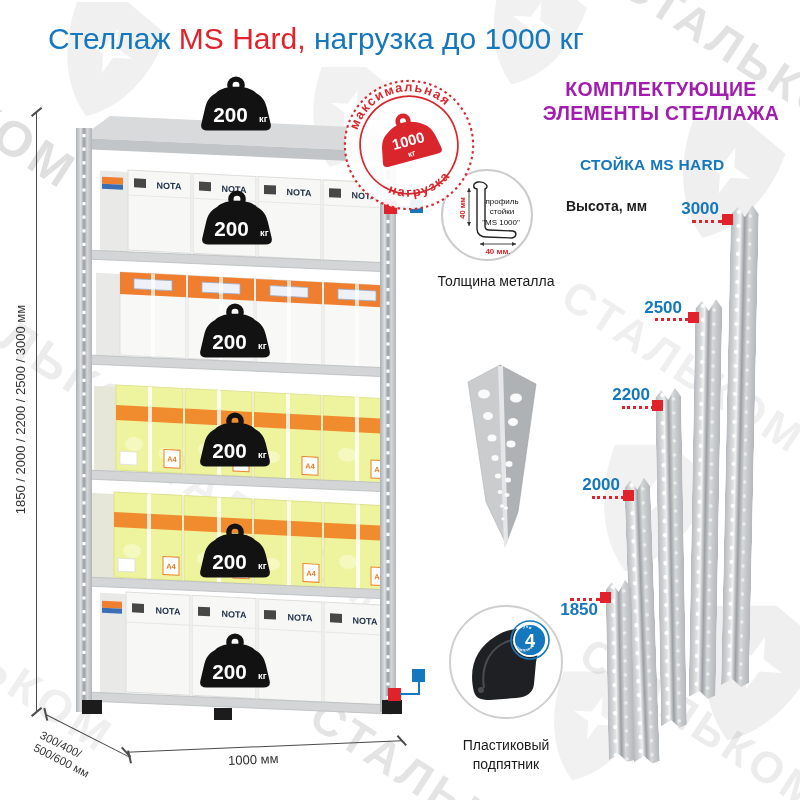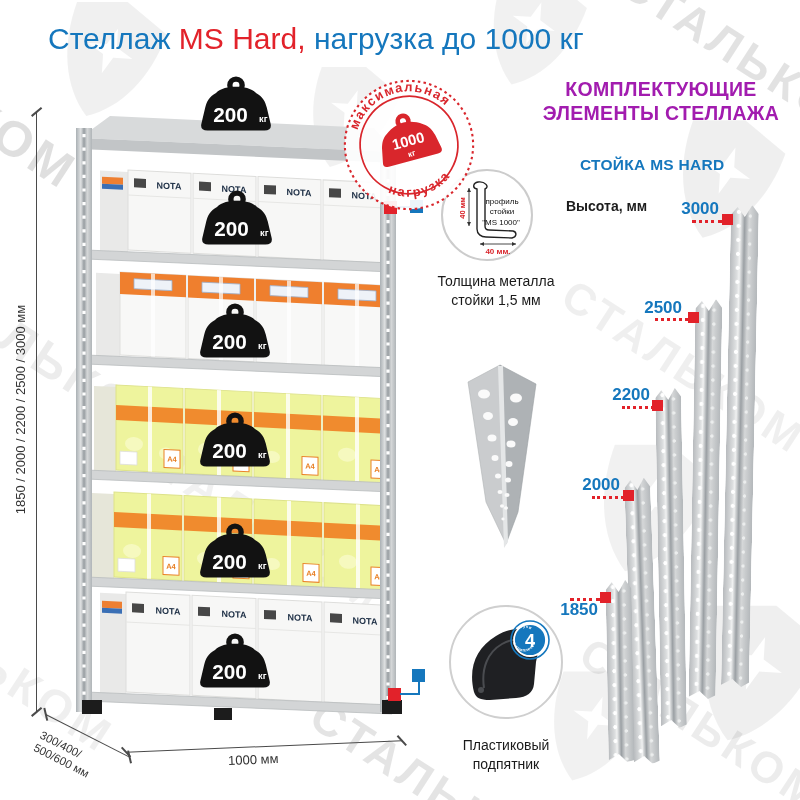--- a/index.html
+++ b/index.html
@@ -370,21 +370,20 @@
   <text transform="rotate(-90 25 40)" x="25" y="40" font-size="7.5" font-weight="bold" fill="#d9262c" text-anchor="middle">40 мм</text>
   <line x1="40" y1="76" x2="76" y2="76" stroke="#333" stroke-width=".9"></line>
   <path d="M40,76 l4,-2 0,4 z M76,76 l-4,-2 0,4 z" fill="#333"></path>
   <text x="58" y="86" font-size="8" font-weight="bold" fill="#d9262c" text-anchor="middle">40 мм.</text>
   <text x="62" y="36" font-size="8" fill="#111" text-anchor="middle">профиль</text>
   <text x="62" y="46" font-size="8" fill="#111" text-anchor="middle">стойки</text>
   <text x="61" y="57" font-size="8" fill="#111" text-anchor="middle">"MS 1000"</text>
 </svg>
 <div class="abs midtext" style="left:416px;top:272px;width:160px;">
   <div>Толщина металла</div>
-  <div>стойки 1,5 мм</div>
 </div>
 <svg class="abs" style="left:450px;top:352px;z-index:5;" width="104" height="214" viewBox="0 0 104 214">
   <polygon points="18,30 50,13 56,192 36,150" fill="#caccce" stroke="#b0b3b6" stroke-width=".6"></polygon>
   <polygon points="50,13 86,32 68,160 56,192" fill="#aeb2b5" stroke="#9b9fa2" stroke-width=".6"></polygon>
   <polygon points="48,14 53,14 58,190 54,196" fill="#e4e6e7"></polygon>
   <g fill="#fafafa">
     <ellipse cx="34" cy="42" rx="6" ry="4.5"></ellipse>
       <ellipse cx="38" cy="64" rx="5" ry="4"></ellipse>
       <ellipse cx="42" cy="86" rx="4.5" ry="3.5"></ellipse>
       <ellipse cx="45" cy="106" rx="3.5" ry="3"></ellipse>

